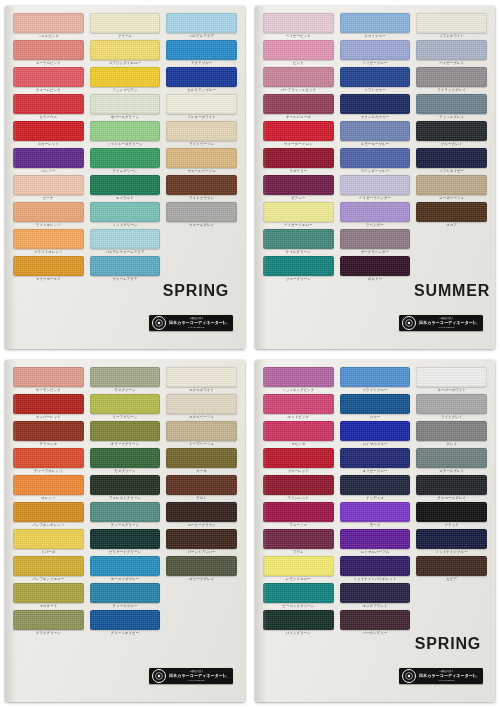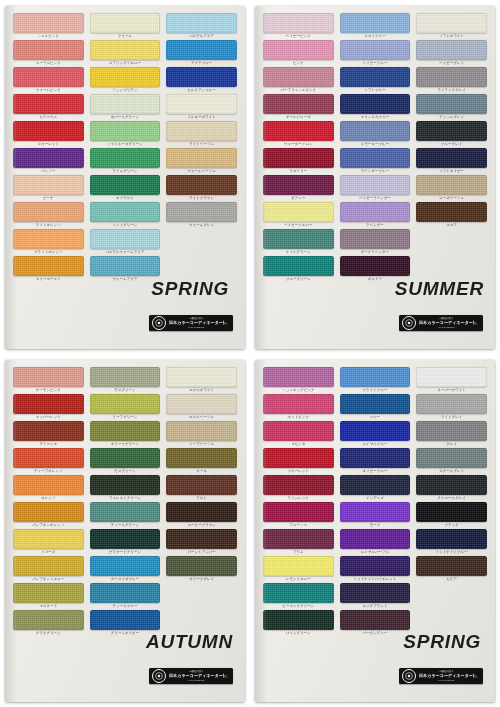--- a/index.html
+++ b/index.html
@@ -63,28 +63,27 @@
     color:#3a3a38;
     letter-spacing:0.1px;
     white-space:nowrap;
     overflow:hidden;
     text-align:center;
     width:100%;
   }
   .season-name{
     position:absolute;
     right:9px;
-    font-size:19px;
+    font-size:16px;
     font-weight:700;
     letter-spacing:0.8px;
     color:#1d1d1b;
-    font-style:italic;
   }
   .spring-pos{bottom:49px;right:16px;}
-  .summer-pos{bottom:49px;right:11px;}
+  .summer-pos{bottom:49px;right:5px;}
   .autumn-pos{bottom:49px;right:12px;}
   .winter-pos{bottom:49px;right:14px;}
 
   .badge{
     position:absolute;
     bottom:18px;
     right:12px;
     width:84px;height:16px;
     background:#121212;
     border-radius:1.5px;
@@ -522,21 +521,20 @@
           <div class="cell">
               <div class="swatch" style="background-color: rgb(58, 33, 20);"></div>
               <div class="swatch-label">バーントアンバー</div>
             </div>
           <div class="cell">
               <div class="swatch" style="background-color: rgb(75, 82, 55);"></div>
               <div class="swatch-label">オリーブグレイ</div>
             </div>
         </div>
       </div>
-      <div class="season-name autumn-pos">AUTUMN</div>
       <div class="badge">
         <div class="badge-mark">
           <svg width="8" height="8" viewBox="0 0 10 10">
               <circle cx="5" cy="5" r="4.2" fill="none" stroke="#f0f0f0" stroke-width="0.8"></circle>
               <circle cx="5" cy="5" r="1.6" fill="#f0f0f0"></circle>
             </svg>
         </div>
         <div class="badge-text">
           <div class="badge-top">一般社団法人</div>
           <div class="badge-main">日本カラーコーディネーター協会</div>

